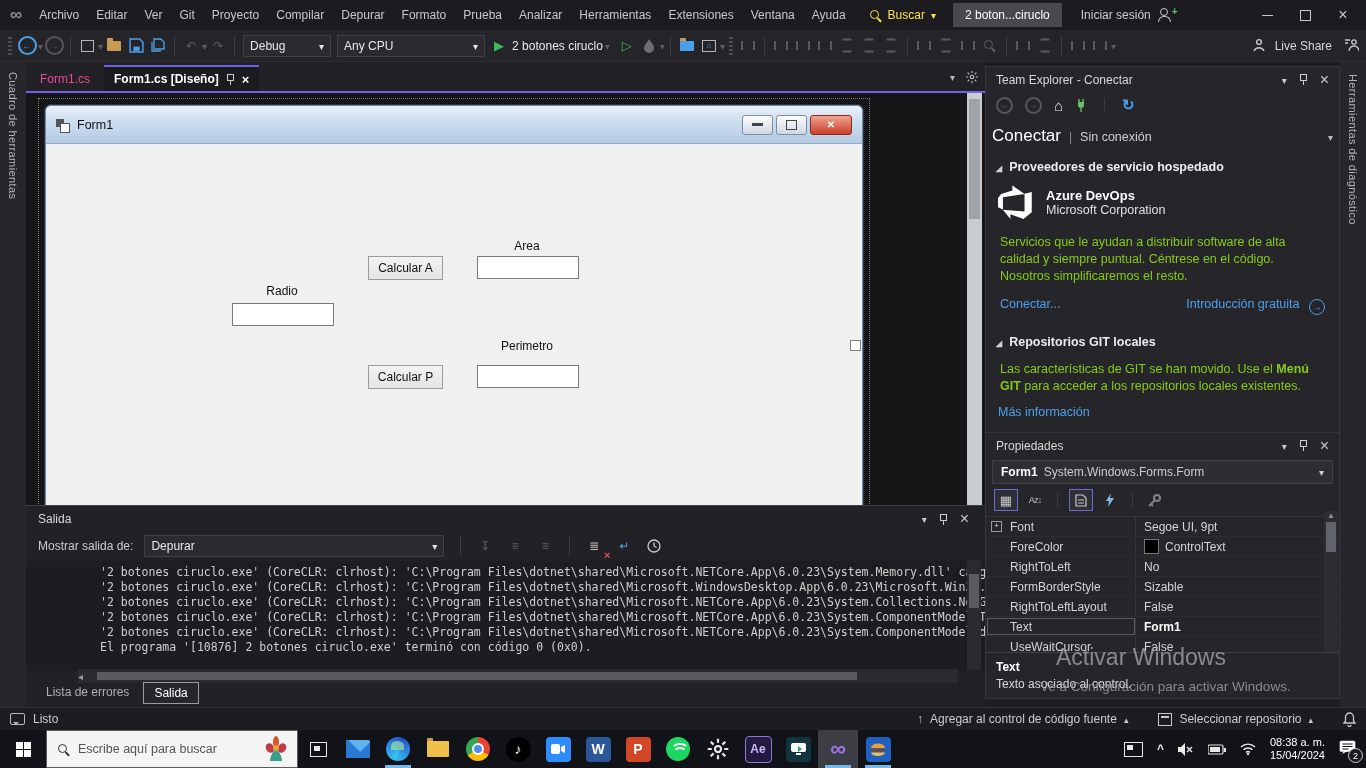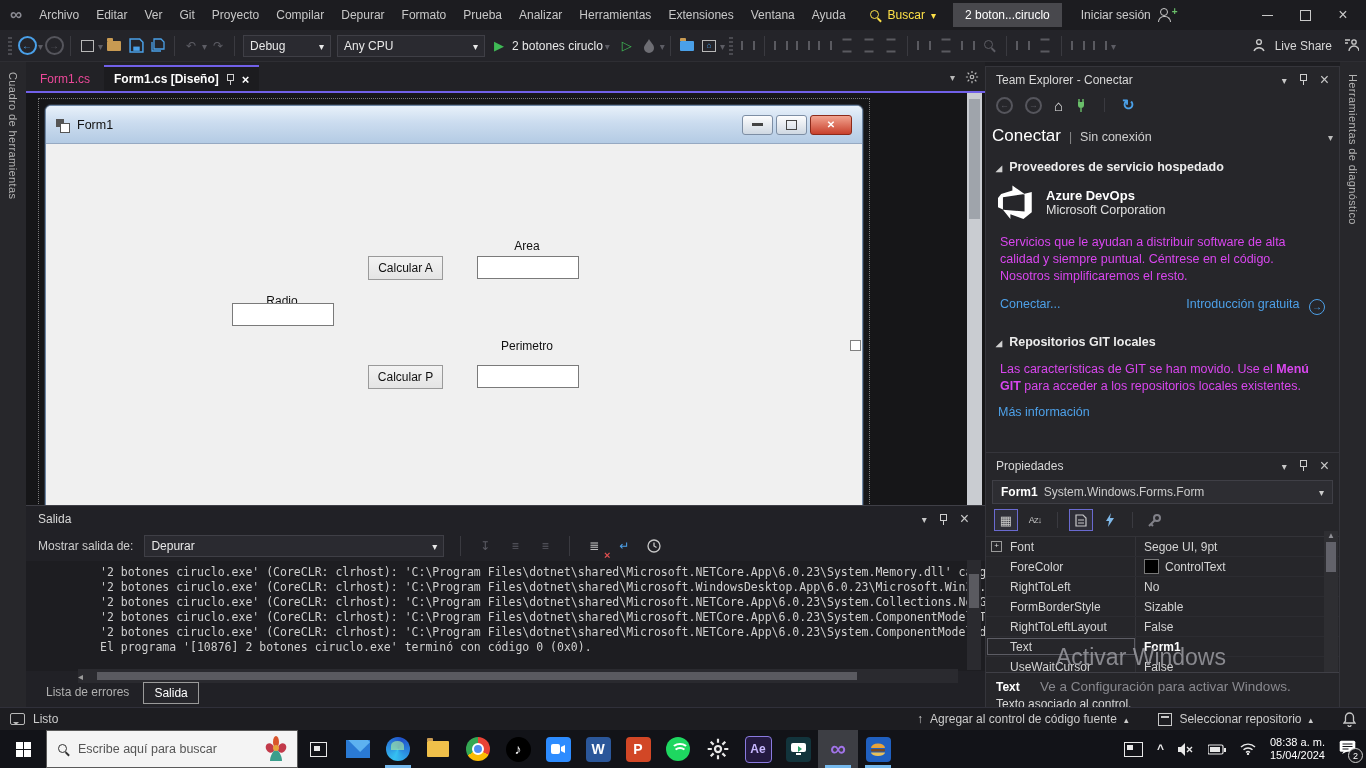--- a/index.html
+++ b/index.html
@@ -103,25 +103,25 @@
   #connect-head .h1{font-size:17px;color:#fff}
   #connect-head .sep{color:#8a8a8a}
   #connect-head .sub{font-size:12.5px;color:#cfcfcf}
   #connect-head .caret{margin-left:auto;color:#bbb}
   .linkrow{padding:8px 12px 4px;font-size:12.5px}
   .sectionhead{display:flex;align-items:center;gap:7px;padding:10px 10px 4px;color:#ececec;font-weight:bold;font-size:12.5px}
   .tri::before{content:"\25E2";font-size:8px;color:#d0d0d0}
   .azrow{display:flex;align-items:center;gap:12px;padding:6px 12px}
   .azname{color:#fff;font-weight:bold;font-size:13px}
   .azco{color:#e0e0e0;font-size:12.5px}
-  .para{padding:8px 14px 2px;font-size:12.5px;line-height:17px;color:#d946ef}
+  .para{padding:8px 14px 2px;font-size:12.5px;line-height:17px;color:#84cc16}
   .tworow{display:flex;justify-content:space-between;padding:10px 14px 2px;font-size:12.5px}
   .circarrow{display:inline-flex;width:14px;height:14px;border:1.5px solid #4da0e8;border-radius:50%;align-items:center;justify-content:center;font-size:10px;color:#4da0e8;margin-left:6px;vertical-align:-2px}
   
-  #props{top:452px;height:267px}
+  #props{top:432px;height:267px}
   #obj-row{margin:2px 6px;background:#2d2d32;border:1px solid #3f3f46;height:22px;display:flex;align-items:center;padding:0 8px;gap:6px}
   #obj-row .objname{color:#fff;font-weight:bold}
   #obj-row .caret{margin-left:auto}
   #props-toolbar{display:flex;align-items:center;gap:6px;padding:3px 8px;height:22px}
   .ptool{width:22px;height:20px;display:inline-flex;align-items:center;justify-content:center;color:#c8c8c8}
   .ptool.sel{border:1px solid #6a6ad0;background:#2f2f38}
   .gridglyph::before{content:"\25A6";font-size:13px}
   .azsort{font-size:9px;letter-spacing:-1px}
   #grid{margin-top:2px;border-top:1px solid #333338}
   .prow{display:flex;height:19px;align-items:center;border-bottom:1px solid #2c2c31;font-size:12px;color:#d4d4d4}
@@ -388,21 +388,21 @@
             </span>
           <span class="fbtn">
               <span class="fmax"></span>
             </span>
           <span class="fbtn close">✕</span>
         </span>
       </div>
       <div class="wflabel" style="left:431px;top:133px">Area</div>
       <div class="wfbtn" style="left:322px;top:150px">Calcular A</div>
       <div class="wftext" style="left:431px;top:150px"></div>
-      <div class="wflabel" style="left:186px;top:188px">Radio</div>
+      <div class="wflabel" style="left:186px;top:178px">Radio</div>
       <div class="wftext" style="left:186px;top:197px"></div>
       <div class="wflabel" style="left:431px;top:233px">Perimetro</div>
       <div class="wfbtn" style="left:322px;top:259px">Calcular P</div>
       <div class="wftext" style="left:431px;top:259px"></div>
     </div>
     <div id="sizehandle" class="abs"></div>
     <div id="dscroll" class="abs"></div>
   </div>
 
   <div id="output" class="abs" style="left:0;top:443px;width:959px;height:202px">

